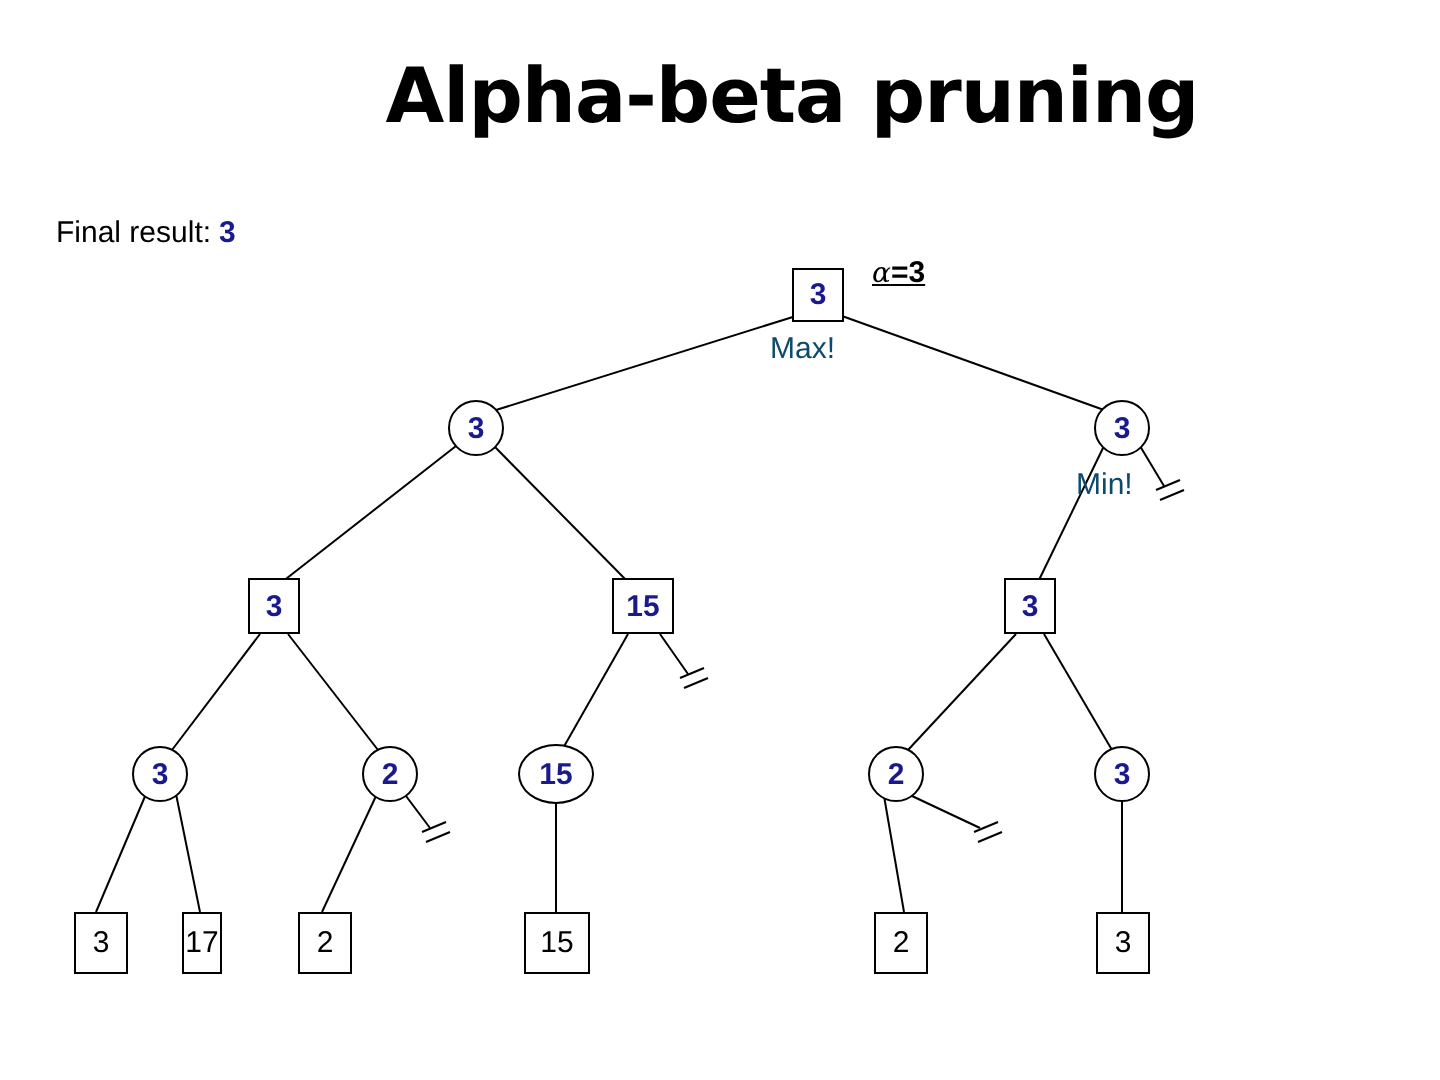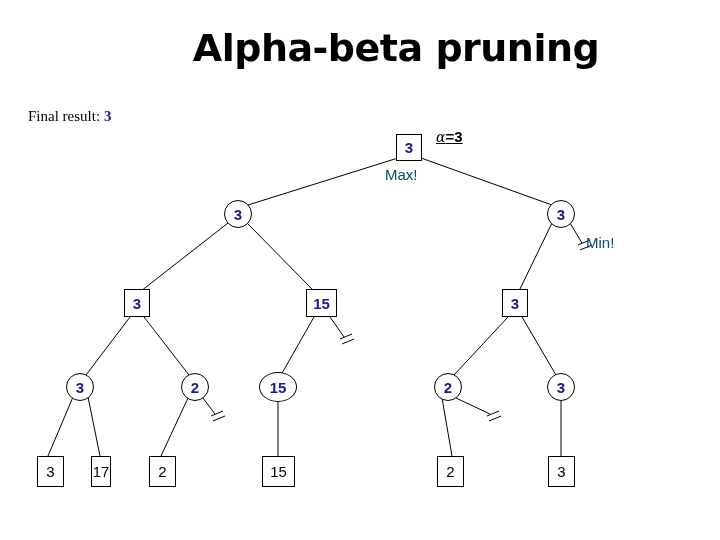--- a/index.html
+++ b/index.html
@@ -32,21 +32,21 @@
     font-size: 38px;
     letter-spacing: -0.5px;
     color: #000000;
     white-space: nowrap;
     padding-left: 36px;
   }
   #final-result {
     position: absolute;
     left: 28px;
     top: 108px;
-    font-family: Liberation Serif, serif;
+    font-family: Liberation Sans, sans-serif;
     font-size: 15px;
     color: #000000;
     white-space: nowrap;
   }
   #final-result .rv {
     color: #1a1a8c;
     font-weight: bold;
     margin-left: 4px;
   }
   svg#tree {
@@ -170,21 +170,21 @@
     <span class="gk">α</span><span>=3</span>
   </div>
   <div class="note" style="left:385px; top:166px;">Max!</div>
 
   <div class="node-circle" style="left:224px; top:200px; width:28px; height:28px;">
     <span class="val-blue">3</span>
   </div>
   <div class="node-circle" style="left:547px; top:200px; width:28px; height:28px;">
     <span class="val-blue">3</span>
   </div>
-  <div class="note" style="left:538px; top:234px;margin-left:48px;">Min!</div>
+  <div class="note" style="left:538px; top:234px;">Min!</div>
 
   <div class="node-box" style="left:124px; top:289px; width:26px; height:28px;">
     <span class="val-blue">3</span>
   </div>
   <div class="node-box" style="left:306px; top:289px; width:31px; height:28px;">
     <span class="val-blue">15</span>
   </div>
   <div class="node-box" style="left:502px; top:289px; width:26px; height:28px;">
     <span class="val-blue">3</span>
   </div>

